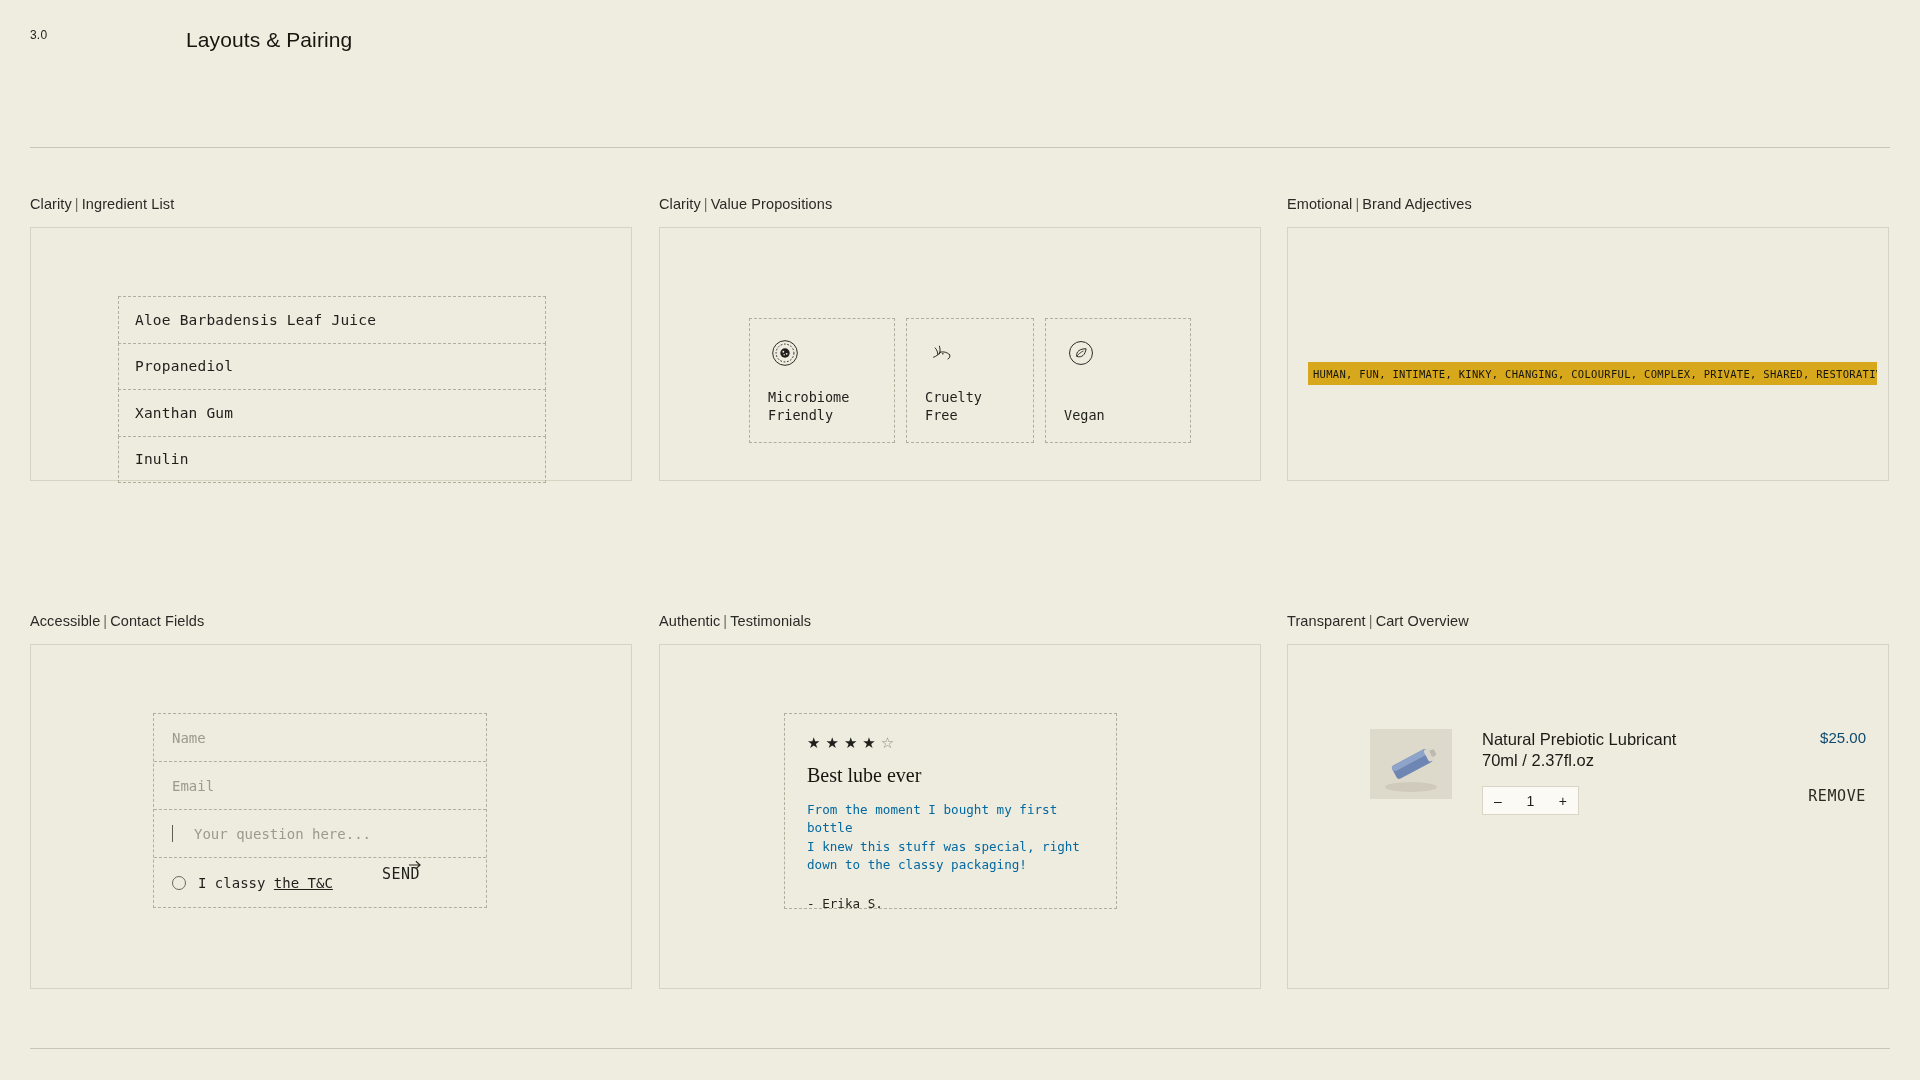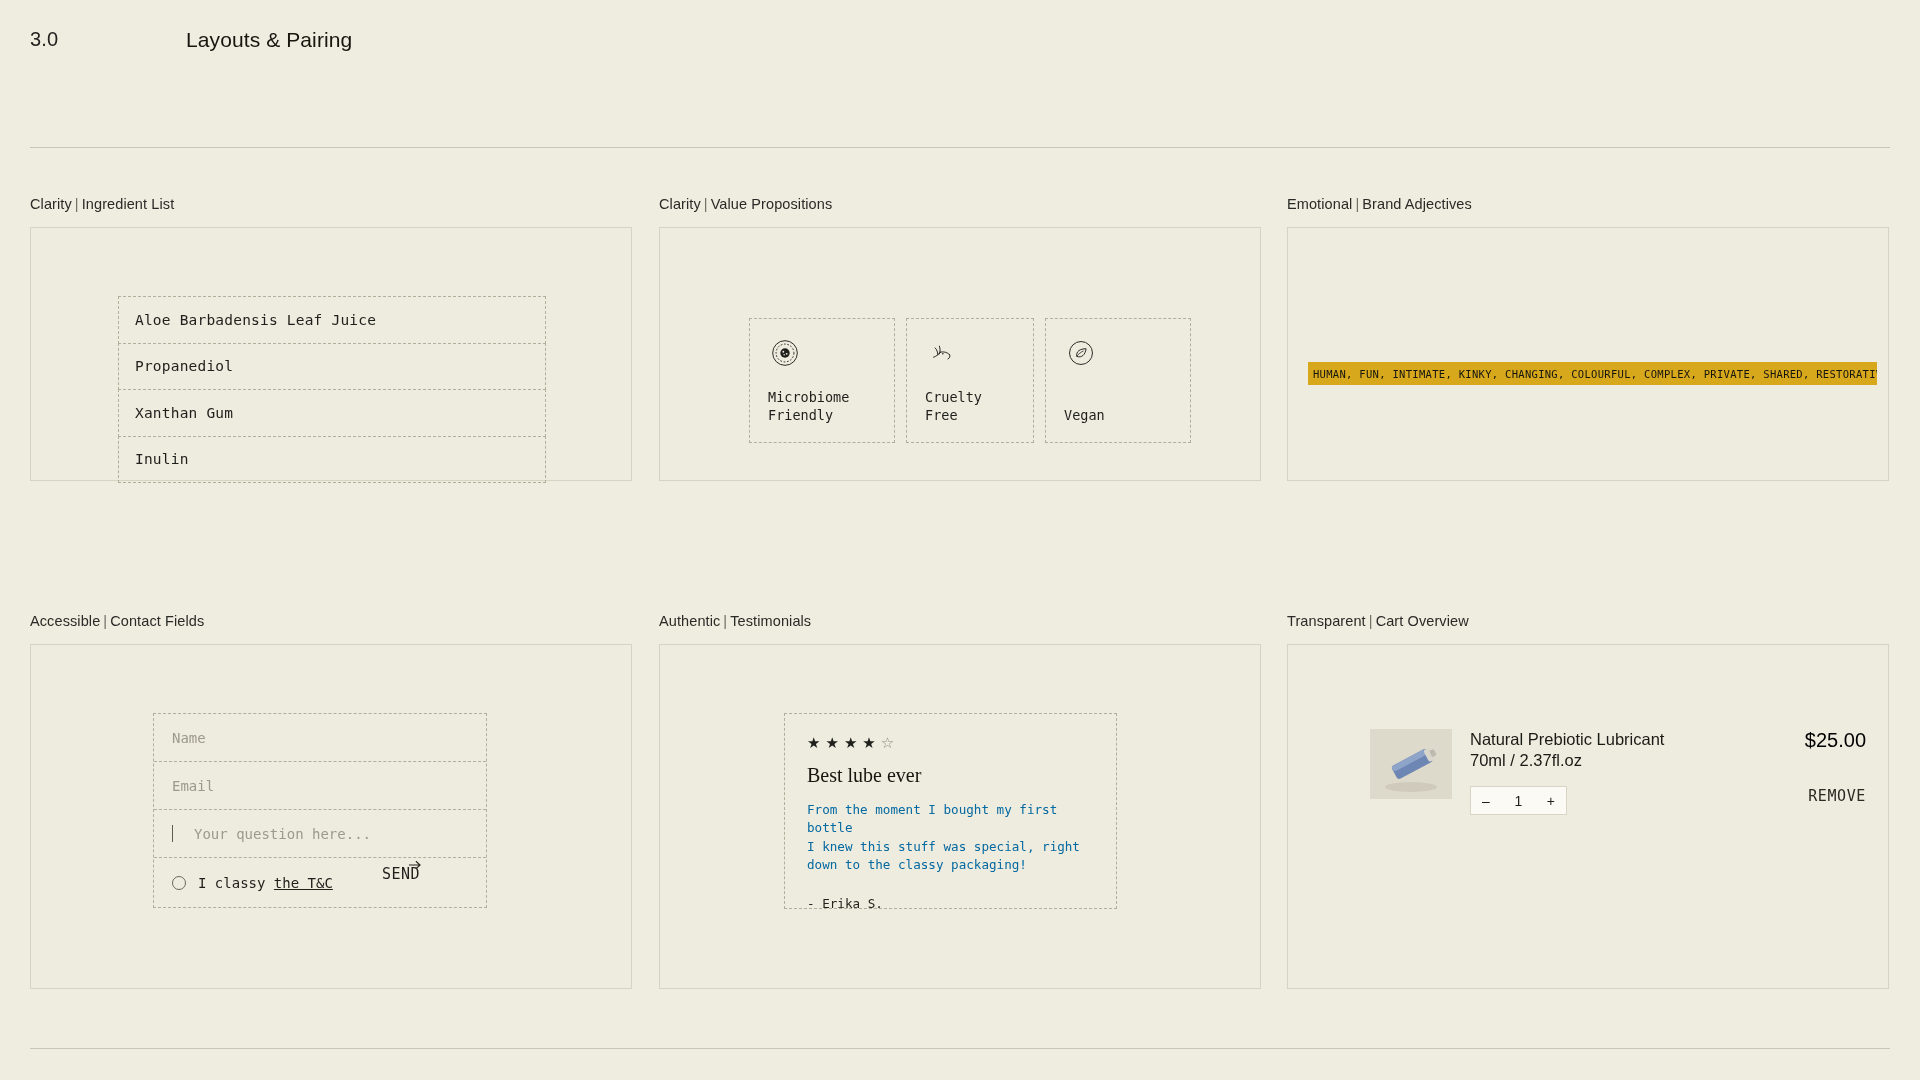--- a/index.html
+++ b/index.html
@@ -12,21 +12,21 @@
     overflow: hidden;
   }
   .page {
     position: relative;
     width: 1920px; height: 1080px;
     background: #efece0;
   }
   
   .hdr-num {
     position: absolute; left: 30px; top: 28px;
-    font-size: 20px; color: #23231f; letter-spacing: .2px;
+    font-size: 12px; color: #23231f; letter-spacing: .2px;
   }
   .hdr-title {
     position: absolute; left: 186px; top: 28px;
     font-size: 21px; font-weight: 400; color: #16160f; letter-spacing: .1px;
   }
   .rule {
     position: absolute; left: 30px; width: 1860px; height: 1px;
     background: #c9c6b6;
   }
   .rule.top { top: 147px; }
@@ -175,42 +175,42 @@
     margin-top: 14px;
   }
   .testi-author {
     font-family: "DejaVu Sans Mono", monospace;
     font-size: 12.6px; color: #23231d; margin-top: 22px;
   }
 
   
   .cart-row {
     position: absolute; left: 82px; top: 84px;
-    display: flex; align-items: flex-start;
+    display: flex; align-items: flex-start; gap: 12px;
   }
   .thumb {
     width: 82px; height: 70px; background: #dedacb;
     position: relative; overflow: hidden; flex: none;
   }
   .cart-info { margin-left: 18px; width: 250px; }
   .cart-name {
     font-size: 16.5px; line-height: 1.25; color: #1b1b16;
   }
   .qty {
     margin-top: 16px;
     width: 97px; height: 29px;
     background: #fbfaf5; border: 1px solid #d9d5c6;
     display: flex; align-items: center; justify-content: space-between;
     padding: 0 11px;
     font-size: 14px; color: #1f1f1b;
   }
   .cart-right {
     position: absolute; left: 1363px; top: 0; width: 120px; text-align: right;
   }
-  .price { font-size: 20px; color: #000000; }
+  .price { font-size: 15px; color: #0c4a6e; }
   .remove {
     position: absolute; top: 46px; right: 0;
     font-family: "DejaVu Sans Mono", monospace;
     font-size: 15px; letter-spacing: .6px; color: #2a2a22; margin-top: 12px;
   }
 </style>
 </head>
 <body>
 
 <div class="page">

